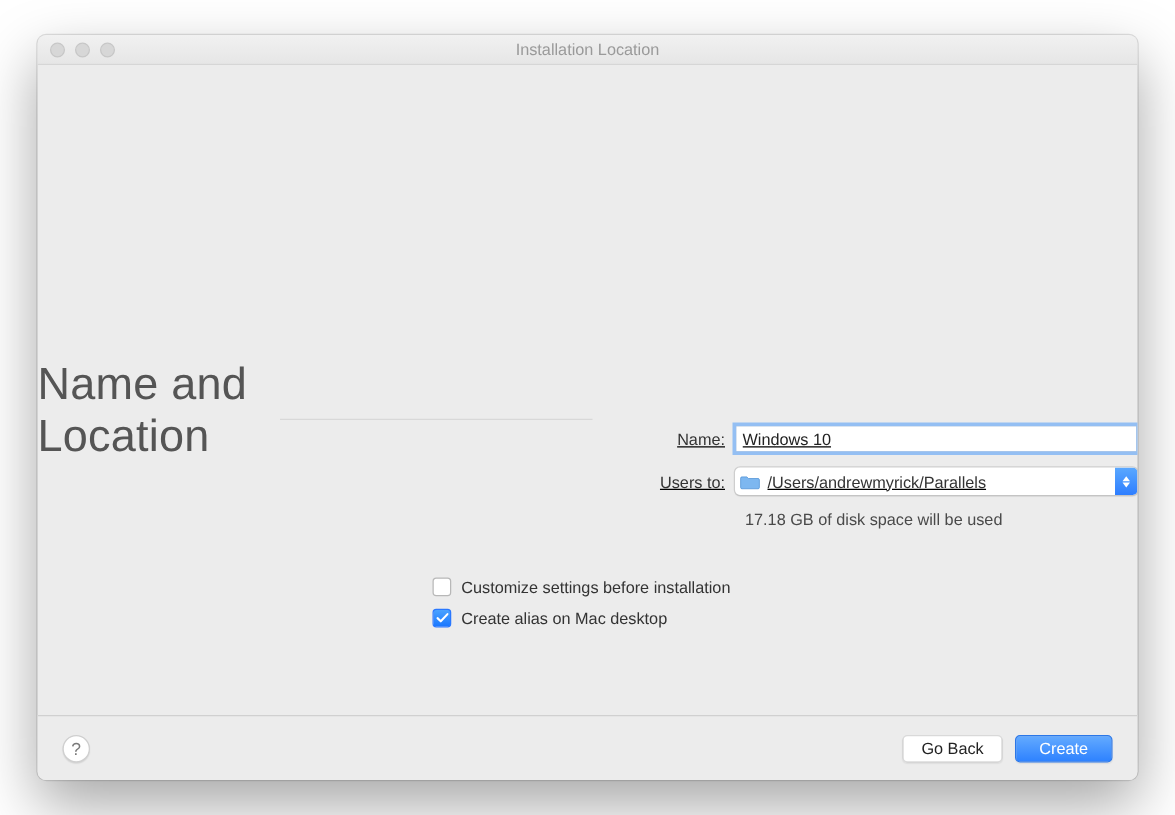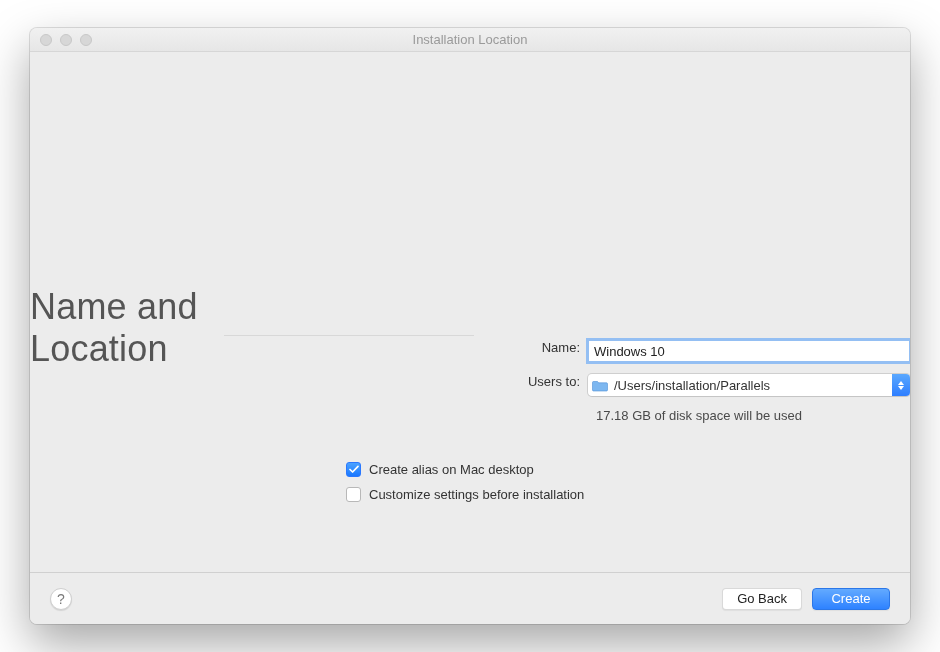--- a/index.html
+++ b/index.html
@@ -68,21 +68,23 @@
       width: 408px;
       height: 1px;
       background: #d8d8d8;
     }
     .form-area {
       margin-top: 93px;
       width: 520px;
     }
     .form-row {
       display: flex;
+      align-items: center;
       margin-bottom: 12px;
+      text-decoration: underline;
     }
     .form-label {
       width: 114px;
       text-align: right;
       font-size: 13px;
       color: #333;
       padding-right: 8px;
     }
     .text-input {
       flex: 1;
@@ -245,46 +247,46 @@
       </div>
 
       <div class="form-row">
         <div class="form-label">Users to:</div>
         <div class="path-control">
           <div class="folder-icon">
             <svg class="folder-svg" viewBox="0 0 16 13">
               <path d="M1.5 2.5 h4 l1.2 1.3 H14.5 c0.5 0 1 0.4 1 1 V11 c0 0.6 -0.4 1 -1 1 H1.5 c-0.6 0 -1 -0.4 -1 -1 V3.5 c0 -0.6 0.4 -1 1 -1 z" fill="#7db7f0" stroke="#4f91d6" stroke-width="0.6"></path>
             </svg>
           </div>
-          <div class="path-text">/Users/installation/Parallels</div>
+          <div class="path-text">/Users/andrewmyrick/Parallels</div>
           <div class="caret">
             <div class="tri-up"></div>
             <div class="tri-down"></div>
           </div>
         </div>
       </div>
 
       <div class="disk-note">17.18 GB of disk space will be used</div>
     </div>
 
     <div class="checkbox-block">
+      <label class="cb-row">
+        <span class="cb-box">
+          
+        </span>
+        <span>Customize settings before installation</span>
+      </label>
       <label class="cb-row">
         <span class="cb-box checked">
           <svg width="10" height="9" viewBox="0 0 10 9">
               <path d="M1 4.5 L3.6 7 L9 1.3" stroke="#fff" stroke-width="1.7" fill="none" stroke-linecap="round" stroke-linejoin="round"></path>
             </svg>
         </span>
         <span>Create alias on Mac desktop</span>
       </label>
-      <label class="cb-row">
-        <span class="cb-box">
-          
-        </span>
-        <span>Customize settings before installation</span>
-      </label>
     </div>
   </div>
 
   <div class="toolbar">
     <div class="help-btn">
       <span>?</span>
     </div>
     <div class="spacer"></div>
     <div class="btn btn-secondary">
       <span>Go Back</span>

